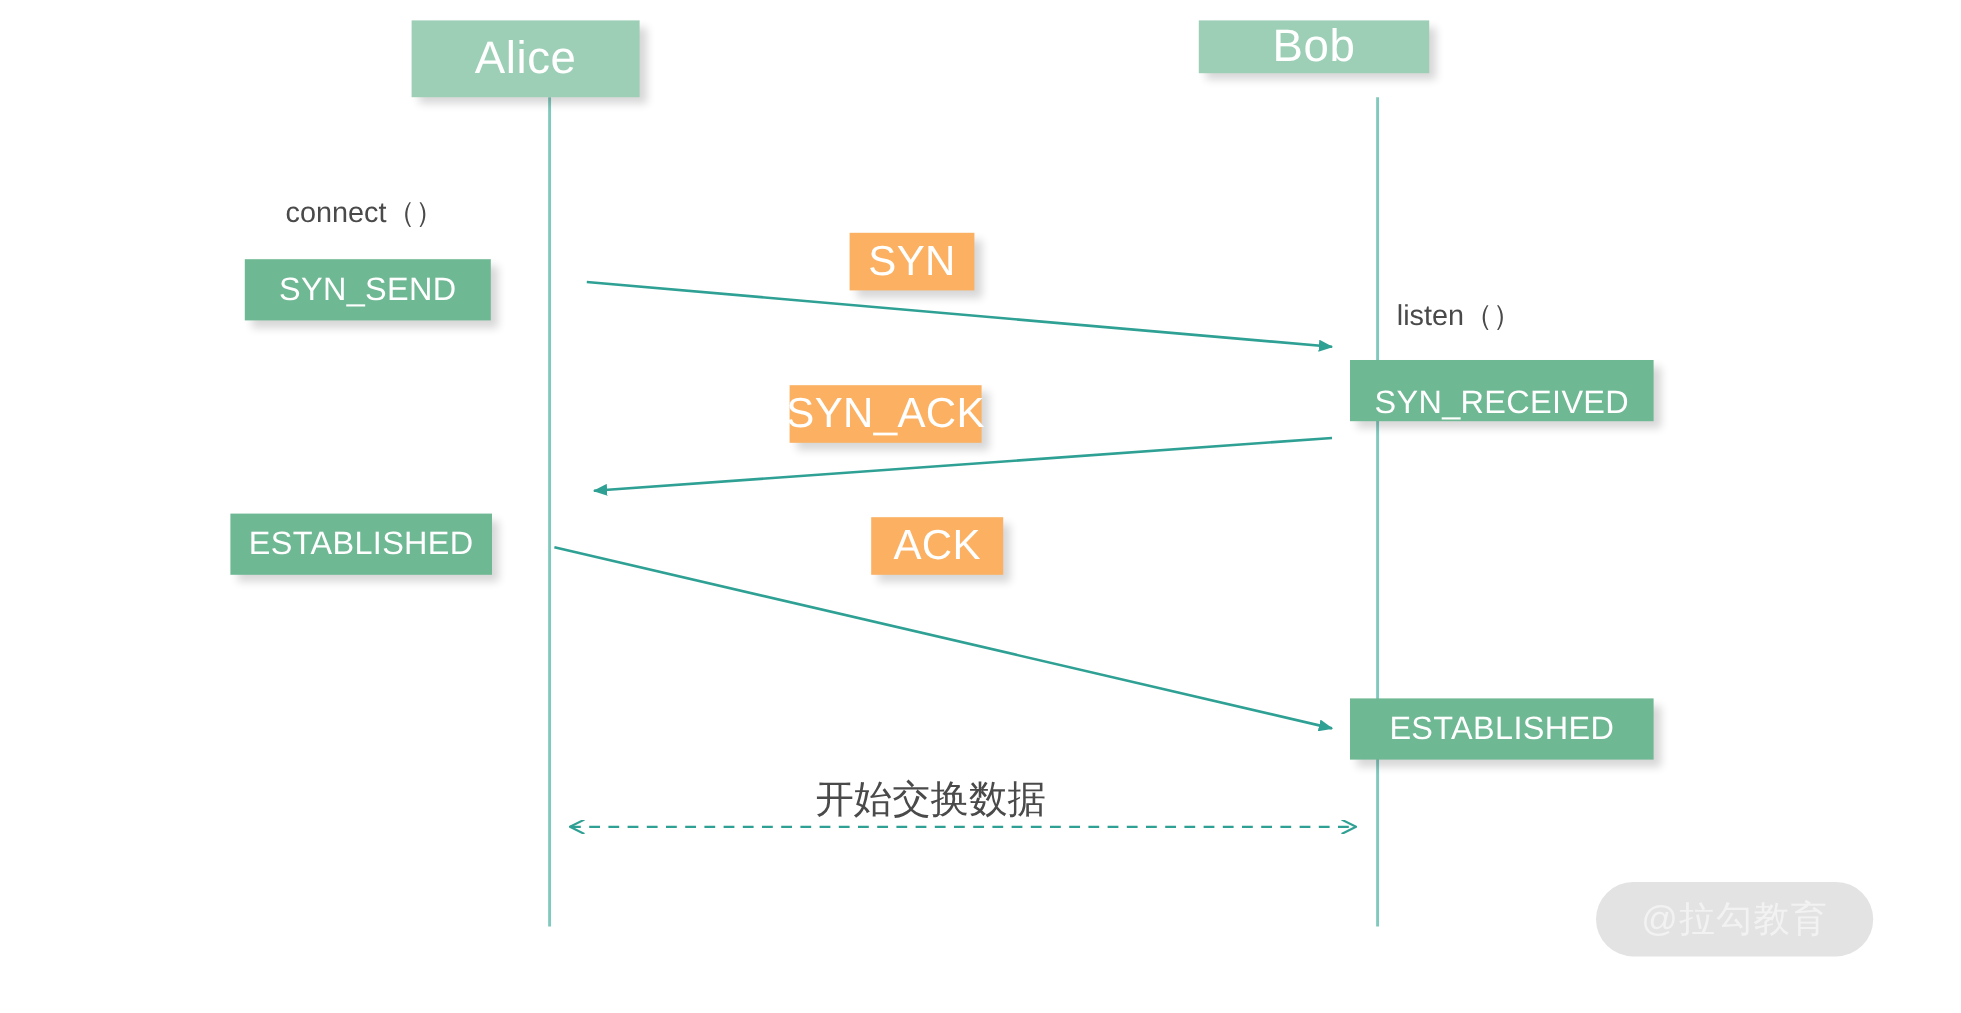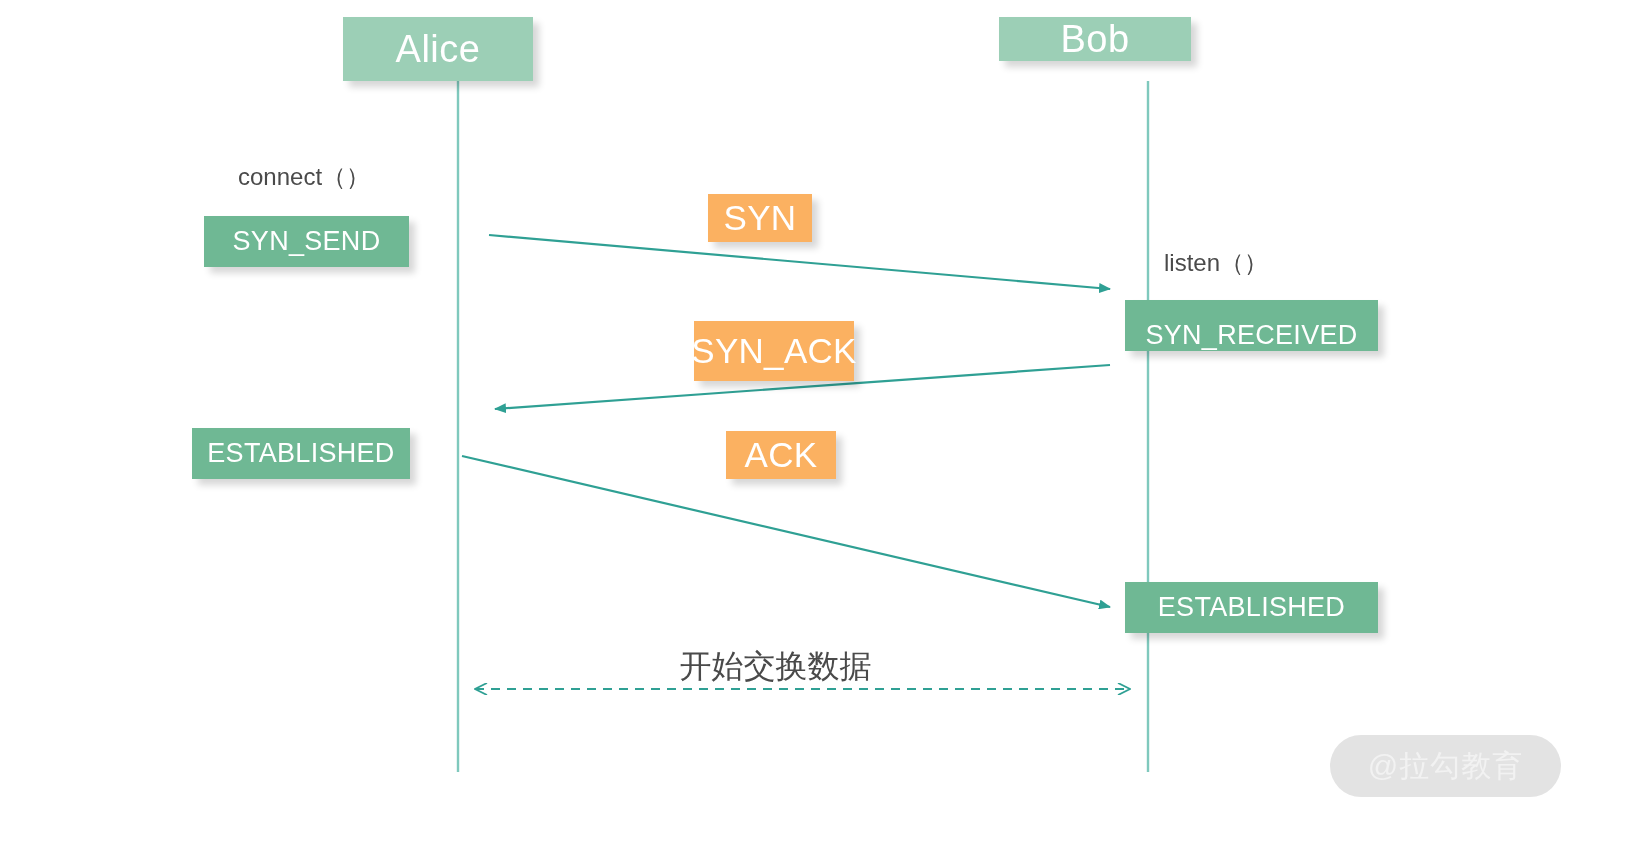--- a/index.html
+++ b/index.html
@@ -64,21 +64,21 @@
     display: flex;
     align-items: center;
     justify-content: center;
     background: #fbb161;
     color: #ffffff;
     font-size: 35px;
     letter-spacing: 0.3px;
     box-shadow: 6px 6px 7px rgba(0,0,0,0.16);
   }
   #msg-syn     { left: 708px; top: 194px; width: 104px; height: 48px; }
-  #msg-syn-ack { left: 694px; top: 321px; width: 160px; height: 60px; }
+  #msg-syn-ack { left: 658px; top: 321px; width: 160px; height: 48px; }
   #msg-ack     { left: 726px; top: 431px; width: 110px; height: 48px; }
 
   
   .call-label {
     position: absolute;
     color: #4a4a4a;
     font-size: 24px;
     white-space: nowrap;
   }
   #label-connect { left: 238px; top: 161px; }

